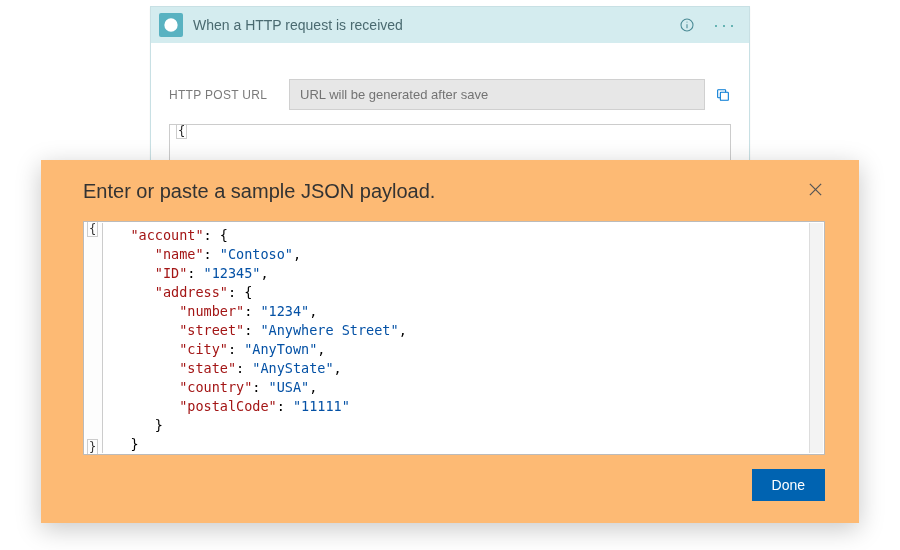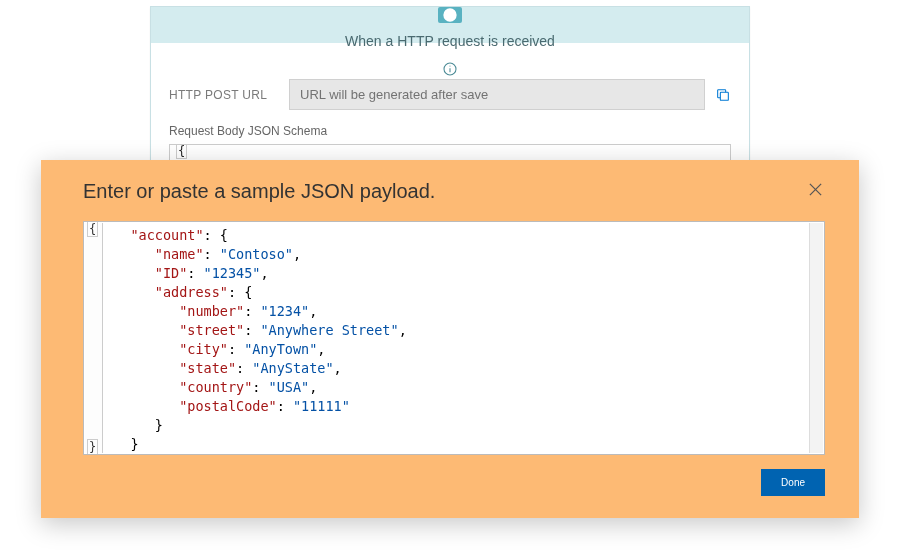--- a/index.html
+++ b/index.html
@@ -22,21 +22,20 @@
     background: #fff;
     box-shadow: 0 1px 2px rgba(0,0,0,0.05);
   }
   .card-header {
     background: #d4ecef;
     display: flex;
     align-items: center;
     height: 36px;
     padding: 0 8px;
     gap: 10px;
-    flex-direction: column;
   }
   .hdr-icon {
     width: 24px; height: 24px;
     background: #59b2c1;
     border-radius: 2px;
     display: flex; align-items: center; justify-content: center;
   }
   .hdr-icon svg { width: 16px; height: 16px; fill: #fff; }
   .hdr-title { color: #4a6a70; font-size: 14px; flex: 1; }
   .hdr-info, .hdr-more { color: #4a8a95; cursor: pointer; padding: 2px 4px; }
@@ -136,21 +135,21 @@
     width: 14px;
     border-left: 1px solid #ddd;
     background: #f3f3f3;
   }
 
   .modal-footer { text-align: right; margin-top: 14px; }
   .done-btn {
     background: #0063b1;
     color: #fff;
     border: none;
-    font-size: 10px;
+    font-size: 14px;
     padding: 8px 20px;
     cursor: pointer;
     font-family: inherit;
   }
 </style>
 </head>
 <body>
 
 <div class="card">
   <div class="card-header">
@@ -173,21 +172,20 @@
     <div class="row">
       <div class="row-label">HTTP POST URL</div>
       <div class="url-box">URL will be generated after save</div>
       <div class="copy-btn">
         <svg viewBox="0 0 24 24" fill="none" stroke="#0078d4" stroke-width="1.6">
             <rect x="8" y="8" width="12" height="12" rx="1"></rect>
             <path d="M16 8V5a1 1 0 00-1-1H5a1 1 0 00-1 1v10a1 1 0 001 1h3"></path>
           </svg>
       </div>
     </div>
-    <div class="schema-label">Request Body JSON Schema</div>
     <div class="schema-box">
       <span class="brace">{</span>
     </div>
   </div>
 </div>
 
 <div class="modal">
   <div class="modal-title-row">
     <div class="modal-title">Enter or paste a sample JSON payload.</div>
     <div class="close-btn">

